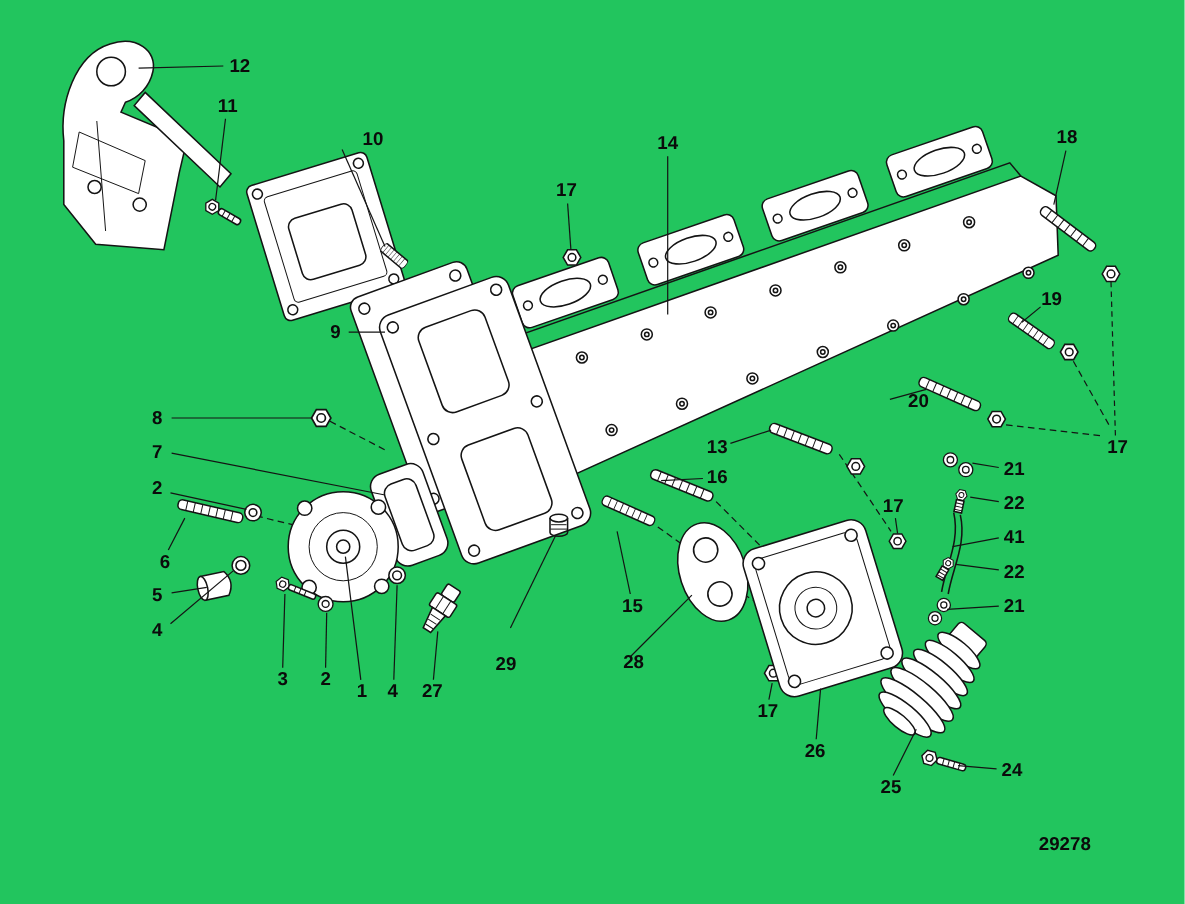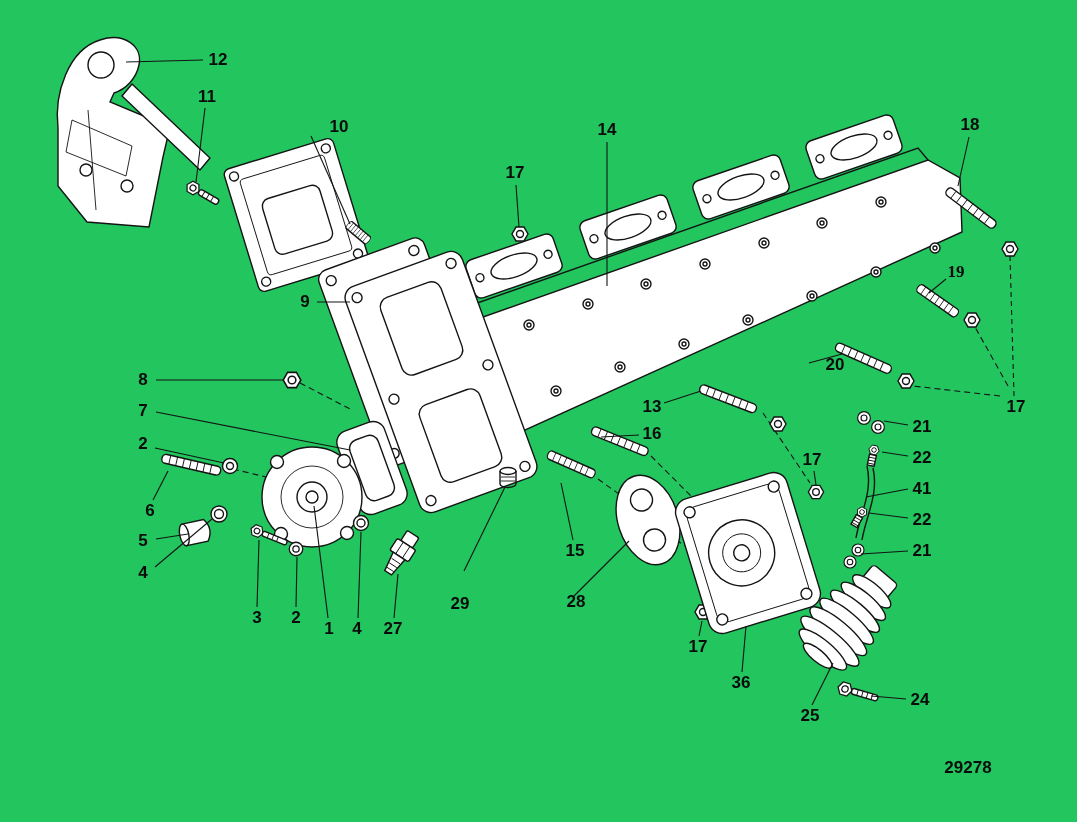--- a/index.html
+++ b/index.html
@@ -326,21 +326,21 @@
       </g>
   </svg>
 
   <div>
       <span class="callout" style="left: 218px; top: 60px;">12</span>
       <span class="callout" style="left: 207px; top: 97px;">11</span>
       <span class="callout" style="left: 299px; top: 127px; margin-left: 40px;">10</span>
       <span class="callout" style="left: 607px; top: 130px;">14</span>
       <span class="callout" style="left: 515px; top: 173px;">17</span>
       <span class="callout" style="left: 970px; top: 125px;">18</span>
-      <span class="callout" style="left: 956px; top: 272px; font-family: Liberation Serif, serif;">19</span>
+      <span class="callout" style="left: 956px; top: 272px;">19</span>
       <span class="callout" style="left: 305px; top: 302px;">9</span>
       <span class="callout" style="left: 795px; top: 365px; margin-left: 40px;">20</span>
       <span class="callout" style="left: 143px; top: 380px;">8</span>
       <span class="callout" style="left: 143px; top: 411px;">7</span>
       <span class="callout" style="left: 652px; top: 407px;">13</span>
       <span class="callout" style="left: 1016px; top: 407px;">17</span>
       <span class="callout" style="left: 143px; top: 444px;">2</span>
       <span class="callout" style="left: 652px; top: 434px;">16</span>
       <span class="callout" style="left: 922px; top: 427px;">21</span>
       <span class="callout" style="left: 922px; top: 458px;">22</span>
@@ -353,19 +353,19 @@
       <span class="callout" style="left: 922px; top: 551px;">21</span>
       <span class="callout" style="left: 575px; top: 551px;">15</span>
       <span class="callout" style="left: 460px; top: 604px;">29</span>
       <span class="callout" style="left: 560px; top: 602px; margin-left: 16px;">28</span>
       <span class="callout" style="left: 257px; top: 618px;">3</span>
       <span class="callout" style="left: 296px; top: 618px;">2</span>
       <span class="callout" style="left: 329px; top: 629px;">1</span>
       <span class="callout" style="left: 357px; top: 629px;">4</span>
       <span class="callout" style="left: 393px; top: 629px;">27</span>
       <span class="callout" style="left: 698px; top: 647px;">17</span>
-      <span class="callout" style="left: 741px; top: 683px;">36</span>
+      <span class="callout" style="left: 741px; top: 683px;">26</span>
       <span class="callout" style="left: 810px; top: 716px;">25</span>
       <span class="callout" style="left: 920px; top: 700px;">24</span>
     </div>
 
   <div class="drawing-number" id="drawing-number" style="left: 968px; top: 768px; text-align: center;">29278</div>
 </div>
 
 </body></html>

